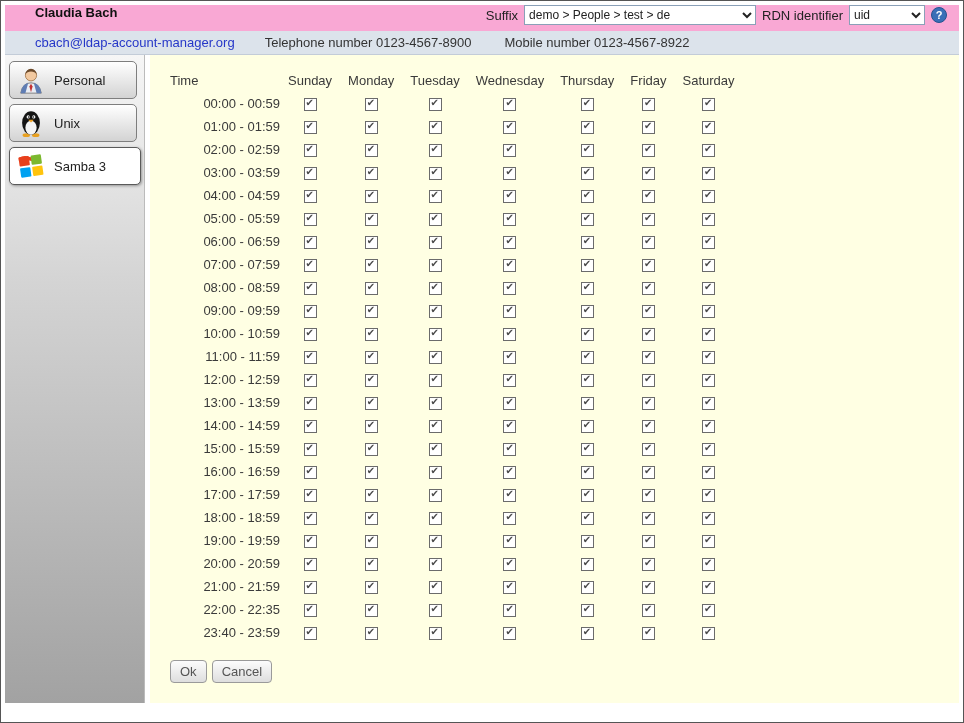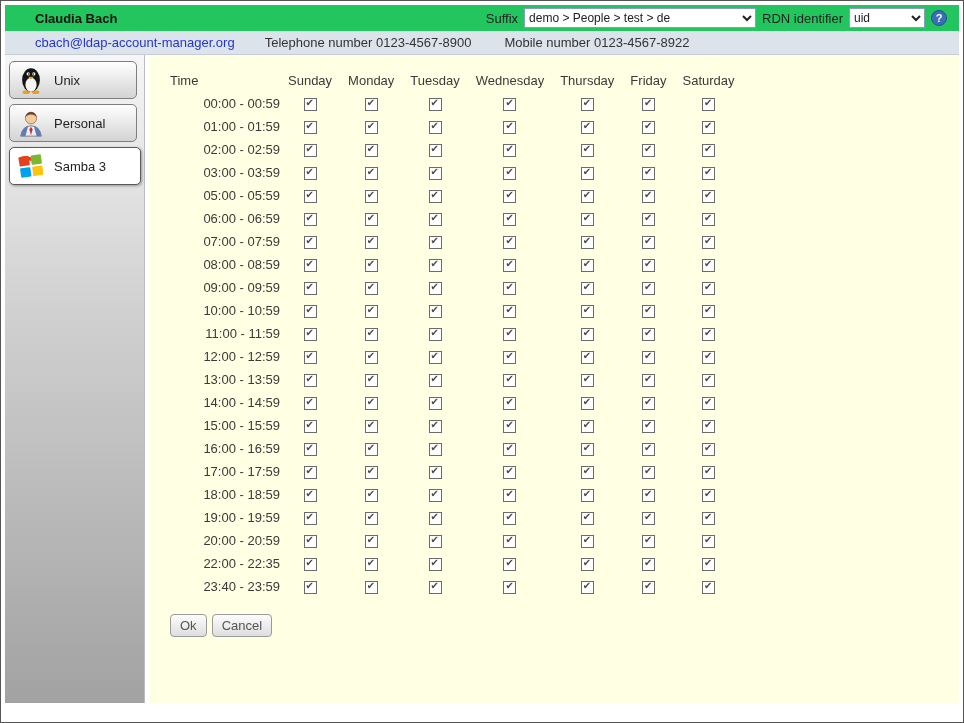--- a/index.html
+++ b/index.html
@@ -5,21 +5,21 @@
   * { box-sizing: border-box; }
   html,body { margin:0; padding:0; background:#fff; }
   body { font-family:"Liberation Sans","DejaVu Sans",sans-serif; font-size:13px; color:#333; }
 
   .window {
     width:964px; height:723px; border:1px solid #555; background:#fff; padding:4px;
   }
 
   
   .header1 {
-    height:26px; background:#22c55e; display:flex; align-items:center;
+    height:26px; background:#f9a8d4; display:flex; align-items:flex-start;
     padding:0 12px 0 30px;
     gap:14px;
   }
   .user-name { font-weight:bold; color:#111; }
   .header-right { margin-left:auto; display:flex; align-items:center; gap:6px; }
   .hdr-label { color:#222; }
   select {
     height:20px; font-family:"Liberation Sans",sans-serif; font-size:12px;
     border:1px solid #8aa0b8; background:#fff; color:#222;
   }
@@ -110,52 +110,52 @@
 
   <div class="header2">
     <a href="#" class="email-link">cbach@ldap-account-manager.org</a>
     <span class="tel-text">Telephone number 0123-4567-8900</span>
     <span class="mobile-text">Mobile number 0123-4567-8922</span>
   </div>
 
   <div class="content">
 
     <div class="sidebar">
+
+      <div class="tab">
+        <span class="icon">
+          <svg viewBox="0 0 32 32" width="30" height="30">
+            <path d="M5 30 q2 -11 11 -11 q9 0 11 11 z" fill="#e9edf4" stroke="#7c7c7c" stroke-width="1"></path>
+            <path d="M5 30 q1.5 -10 8 -10.8 L10 30 z" fill="#5f7db4"></path>
+            <path d="M27 30 q-1.5 -10 -8 -10.8 L22 30 z" fill="#5f7db4"></path>
+            <polygon points="16,20 14.3,23 16,29 17.7,23" fill="#c23232"></polygon>
+            <circle cx="16" cy="11" r="6" fill="#f2c9a0" stroke="#9a6a3a" stroke-width="0.8"></circle>
+            <path d="M10 10 a6 6 0 0 1 12 0 q-2 -3 -6 -3 q-4 0 -6 3 z" fill="#6b4a2b"></path>
+          </svg>
+        </span>
+        <span>Personal</span>
+      </div>
 
       <div class="tab">
         <span class="icon">
           <svg viewBox="0 0 32 32" width="30" height="30">
             <ellipse cx="11" cy="29" rx="4" ry="2" fill="#e8a020"></ellipse>
             <ellipse cx="21" cy="29" rx="4" ry="2" fill="#e8a020"></ellipse>
             <ellipse cx="16" cy="16" rx="9.5" ry="12.5" fill="#141414"></ellipse>
             <ellipse cx="16" cy="21" rx="6" ry="7.5" fill="#f4f4f4"></ellipse>
             <circle cx="13" cy="9.5" r="1.7" fill="#fff"></circle>
             <circle cx="19" cy="9.5" r="1.7" fill="#fff"></circle>
             <circle cx="13.4" cy="9.7" r="0.8" fill="#111"></circle>
             <circle cx="18.6" cy="9.7" r="0.8" fill="#111"></circle>
             <polygon points="13,12.5 19,12.5 16,15.5" fill="#f0a020"></polygon>
           </svg>
         </span>
         <span>Unix</span>
       </div>
 
-      <div class="tab">
-        <span class="icon">
-          <svg viewBox="0 0 32 32" width="30" height="30">
-            <path d="M5 30 q2 -11 11 -11 q9 0 11 11 z" fill="#e9edf4" stroke="#7c7c7c" stroke-width="1"></path>
-            <path d="M5 30 q1.5 -10 8 -10.8 L10 30 z" fill="#5f7db4"></path>
-            <path d="M27 30 q-1.5 -10 -8 -10.8 L22 30 z" fill="#5f7db4"></path>
-            <polygon points="16,20 14.3,23 16,29 17.7,23" fill="#c23232"></polygon>
-            <circle cx="16" cy="11" r="6" fill="#f2c9a0" stroke="#9a6a3a" stroke-width="0.8"></circle>
-            <path d="M10 10 a6 6 0 0 1 12 0 q-2 -3 -6 -3 q-4 0 -6 3 z" fill="#6b4a2b"></path>
-          </svg>
-        </span>
-        <span>Personal</span>
-      </div>
-
       <div class="tab active">
         <span class="icon">
           <svg viewBox="0 0 32 32" width="30" height="30">
             <g transform="rotate(-8 16 16)">
               <path d="M4 6 q6 -3 11 0 q6 3 12 0 l0 4 q-6 3 -12 0 q-5 -3 -11 0 z" fill="#e8401c"></path>
               <path d="M4 6 q6 -3 11 0 l0 4 q-5 -3 -11 0 z" fill="#e8401c" opacity="0"></path>
               <rect x="4" y="5" width="11" height="10" rx="1" fill="#e8401c"></rect>
               <rect x="17" y="5" width="11" height="10" rx="1" fill="#7cb82f"></rect>
               <rect x="4" y="17" width="11" height="10" rx="1" fill="#00a1f1"></rect>
               <rect x="17" y="17" width="11" height="10" rx="1" fill="#ffc40d"></rect>
@@ -216,20 +216,30 @@
               <td class="time-cell">03:00 - 03:59</td>
               <td class="cb-cell"><input type="checkbox" checked="" style=""></td>
               <td class="cb-cell"><input type="checkbox" checked="" style=""></td>
               <td class="cb-cell"><input type="checkbox" checked="" style=""></td>
               <td class="cb-cell"><input type="checkbox" checked="" style=""></td>
               <td class="cb-cell"><input type="checkbox" checked="" style=""></td>
               <td class="cb-cell"><input type="checkbox" checked="" style=""></td>
               <td class="cb-cell"><input type="checkbox" checked="" style=""></td>
             </tr>
             <tr>
+              <td class="time-cell">04:00 - 04:59</td>
+              <td class="cb-cell"><input type="checkbox" checked="" style=""></td>
+              <td class="cb-cell"><input type="checkbox" checked="" style=""></td>
+              <td class="cb-cell"><input type="checkbox" checked="" style=""></td>
+              <td class="cb-cell"><input type="checkbox" checked="" style=""></td>
+              <td class="cb-cell"><input type="checkbox" checked="" style=""></td>
+              <td class="cb-cell"><input type="checkbox" checked="" style=""></td>
+              <td class="cb-cell"><input type="checkbox" checked="" style=""></td>
+            </tr>
+            <tr>
               <td class="time-cell">05:00 - 05:59</td>
               <td class="cb-cell"><input type="checkbox" checked="" style=""></td>
               <td class="cb-cell"><input type="checkbox" checked="" style=""></td>
               <td class="cb-cell"><input type="checkbox" checked="" style=""></td>
               <td class="cb-cell"><input type="checkbox" checked="" style=""></td>
               <td class="cb-cell"><input type="checkbox" checked="" style=""></td>
               <td class="cb-cell"><input type="checkbox" checked="" style=""></td>
               <td class="cb-cell"><input type="checkbox" checked="" style=""></td>
             </tr>
             <tr>
@@ -367,20 +377,30 @@
               <td class="cb-cell"><input type="checkbox" checked="" style=""></td>
               <td class="cb-cell"><input type="checkbox" checked="" style=""></td>
               <td class="cb-cell"><input type="checkbox" checked="" style=""></td>
               <td class="cb-cell"><input type="checkbox" checked="" style=""></td>
               <td class="cb-cell"><input type="checkbox" checked="" style=""></td>
               <td class="cb-cell"><input type="checkbox" checked="" style=""></td>
               <td class="cb-cell"><input type="checkbox" checked="" style=""></td>
             </tr>
             <tr>
               <td class="time-cell">20:00 - 20:59</td>
+              <td class="cb-cell"><input type="checkbox" checked="" style=""></td>
+              <td class="cb-cell"><input type="checkbox" checked="" style=""></td>
+              <td class="cb-cell"><input type="checkbox" checked="" style=""></td>
+              <td class="cb-cell"><input type="checkbox" checked="" style=""></td>
+              <td class="cb-cell"><input type="checkbox" checked="" style=""></td>
+              <td class="cb-cell"><input type="checkbox" checked="" style=""></td>
+              <td class="cb-cell"><input type="checkbox" checked="" style=""></td>
+            </tr>
+            <tr>
+              <td class="time-cell">21:00 - 21:59</td>
               <td class="cb-cell"><input type="checkbox" checked="" style=""></td>
               <td class="cb-cell"><input type="checkbox" checked="" style=""></td>
               <td class="cb-cell"><input type="checkbox" checked="" style=""></td>
               <td class="cb-cell"><input type="checkbox" checked="" style=""></td>
               <td class="cb-cell"><input type="checkbox" checked="" style=""></td>
               <td class="cb-cell"><input type="checkbox" checked="" style=""></td>
               <td class="cb-cell"><input type="checkbox" checked="" style=""></td>
             </tr>
             <tr>
               <td class="time-cell">22:00 - 22:35</td>

